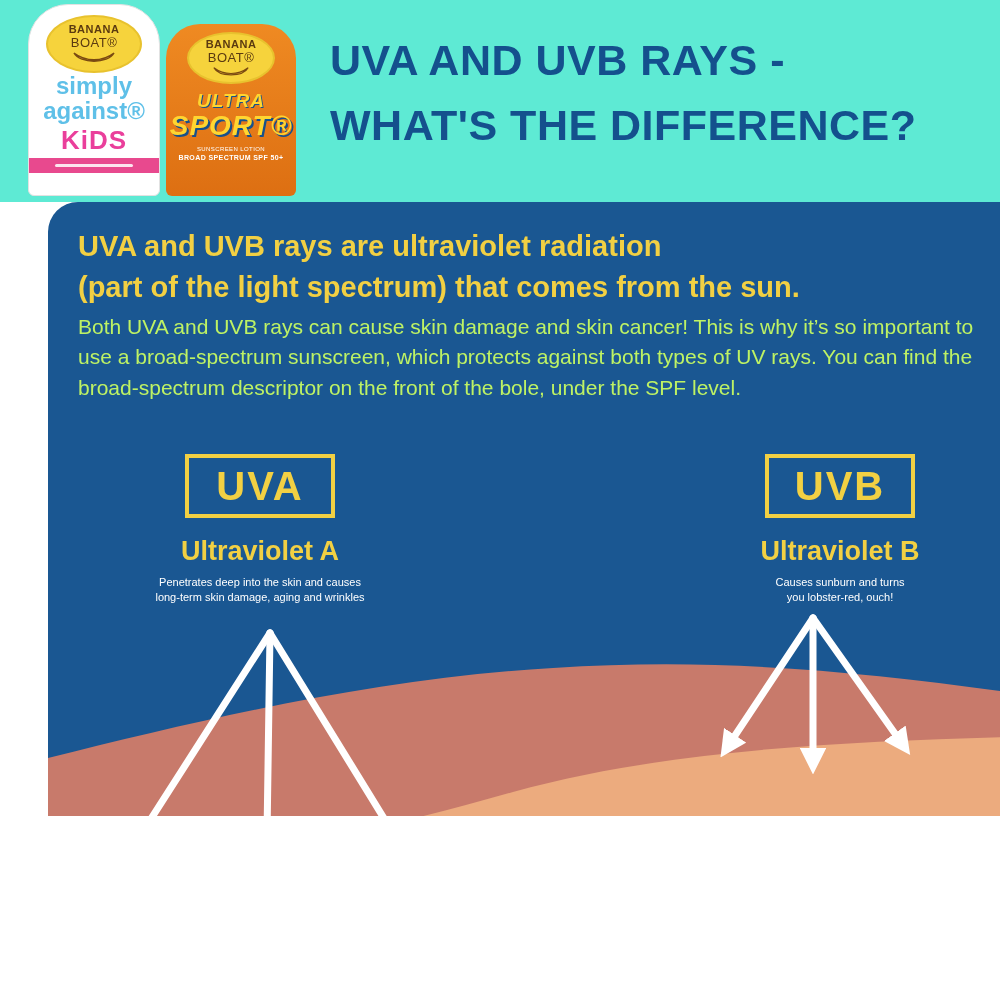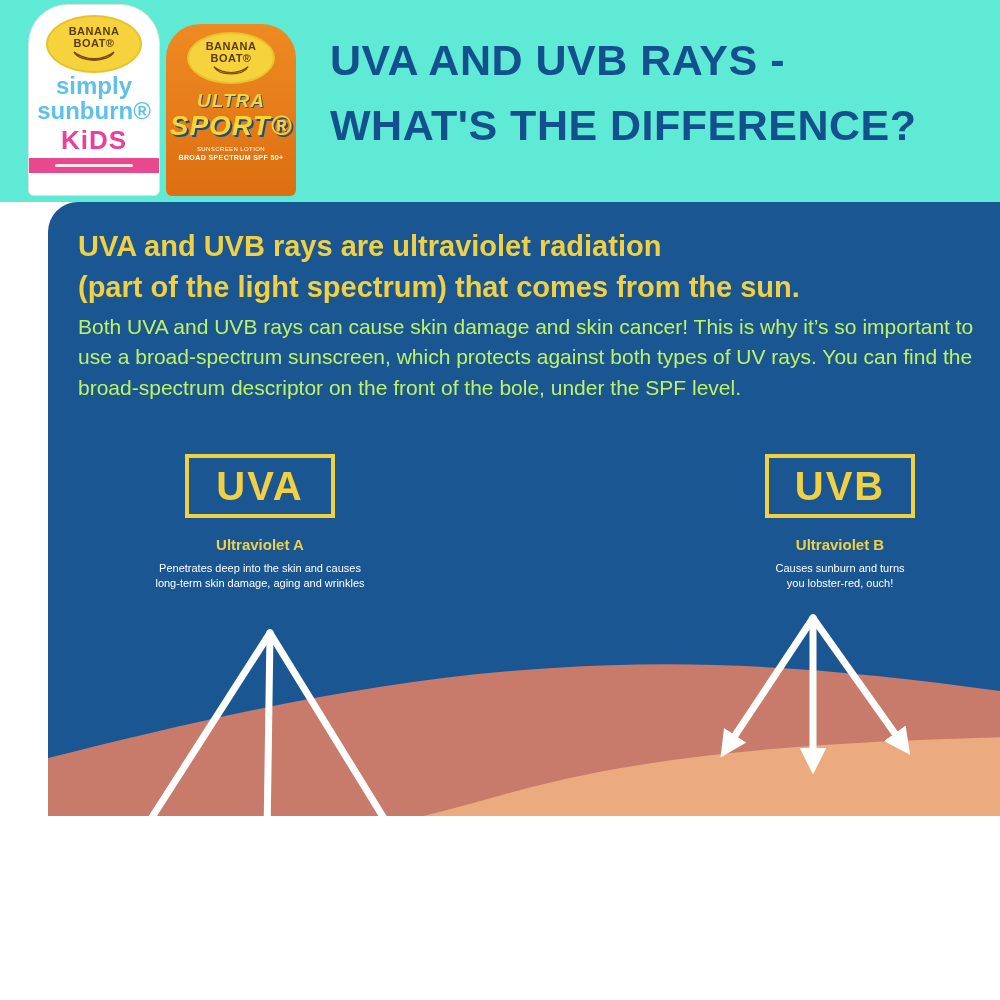--- a/index.html
+++ b/index.html
@@ -16,21 +16,21 @@
   .bottle-white { left:28px; top:4px; width:132px; height:192px; background:#ffffff;
                   border:1px solid #e2e2e2; border-radius:40px 40px 6px 6px; text-align:center; }
   .bottle-orange { left:166px; top:24px; width:130px; height:172px;
                    background:linear-gradient(#ef8a22,#dd6f12); border-radius:34px 34px 6px 6px;
                    text-align:center; }
   .bb-logo { position:relative; margin:10px auto 0; width:96px; height:58px; background:#f6d33c;
              border:2px solid #e8c22e; border-radius:50%; display:flex; flex-direction:column;
              align-items:center; justify-content:center; }
   .bottle-orange .bb-logo { width:88px; height:52px; margin-top:8px; }
   .bb-logo .l1 { font-size:11px; font-weight:800; color:#5b3a10; letter-spacing:0.5px; }
-  .bb-logo .l2 { font-size:11px; font-weight:700; color:#5b3a10; letter-spacing:0.5px; }
+  .bb-logo .l2 { font-size:13px; font-weight:400; color:#5b3a10; letter-spacing:0.5px; }
   .banana-svg { margin-top:1px; }
   .simply { color:#5fc0e8; font-weight:700; font-size:24px; line-height:1.05; }
   .kids { color:#ea3f9b; font-weight:800; font-size:26px; letter-spacing:1px; margin-top:2px; }
   .tiny-bars { margin:8px auto 0; width:100px; }
   .tiny-bars .bar { height:3px; background:#2aa49c; border-radius:2px; margin:3px 6px; }
   .pink-band { position:absolute; left:0; bottom:22px; width:100%; height:15px; background:#e8498e; }
   .pink-band .bar { height:3px; background:#ffffff; opacity:.85; border-radius:2px; margin:6px 26px; }
   .ultra { color:#ffd530; font-weight:800; font-style:italic; font-size:19px; letter-spacing:1px;
            margin-top:6px; text-shadow:1px 1px 0 #17508c; }
   .sport { color:#ffd530; font-weight:800; font-style:italic; font-size:28px; letter-spacing:1px;
@@ -44,21 +44,21 @@
   .headline { position:absolute; left:30px; top:24px; color:#f2d043; font-weight:700;
               font-size:29px; line-height:1.4; }
   .body-copy { position:absolute; left:30px; top:110px; color:#bef264; font-size:21px;
                line-height:1.45; }
 
   .uv-col { position:absolute; top:252px; width:360px; text-align:center; }
   .uv-col.uva { left:32px; }
   .uv-col.uvb { left:612px; }
   .uv-box { display:inline-block; min-width:150px; padding:2px 18px; border:4px solid #f2d043;
             color:#f2d043; font-weight:800; font-size:40px; letter-spacing:2px; line-height:1.3; }
-  .uv-title { margin-top:18px; color:#f2d043; font-weight:800; font-size:15px; }
+  .uv-title { margin-top:18px; color:#f2d043; font-weight:800; font-size:27px; }
   .uv-desc { margin-top:8px; color:#ffffff; font-size:11px; line-height:1.38; }
 
   .skin-svg { position:absolute; left:0; top:398px; width:1000px; height:400px; }
 </style>
 </head>
 <body>
 
 <div class="page">
 
   <div class="header">
@@ -66,21 +66,21 @@
     <div class="bottle bottle-white">
       <div class="bb-logo">
         <div class="l1">BANANA</div>
         <div class="l2">BOAT®</div>
         <svg class="banana-svg" width="52" height="14" viewBox="0 0 52 14">
           <path d="M6,2 C18,11 34,11 46,2 C40,13 12,13 6,2 Z" fill="#f2c230" stroke="#7a4a12" stroke-width="1.4"></path>
         </svg>
       </div>
       <div class="simply">
         <div>simply</div>
-        <div>sunburn®</div>
+        <div>against®</div>
       </div>
       <div class="kids">KiDS</div>
       <div class="tiny-bars">
         <div class="bar"></div>
         <div class="bar"></div>
       </div>
       <div class="pink-band">
         <div class="bar"></div>
       </div>
     </div>

